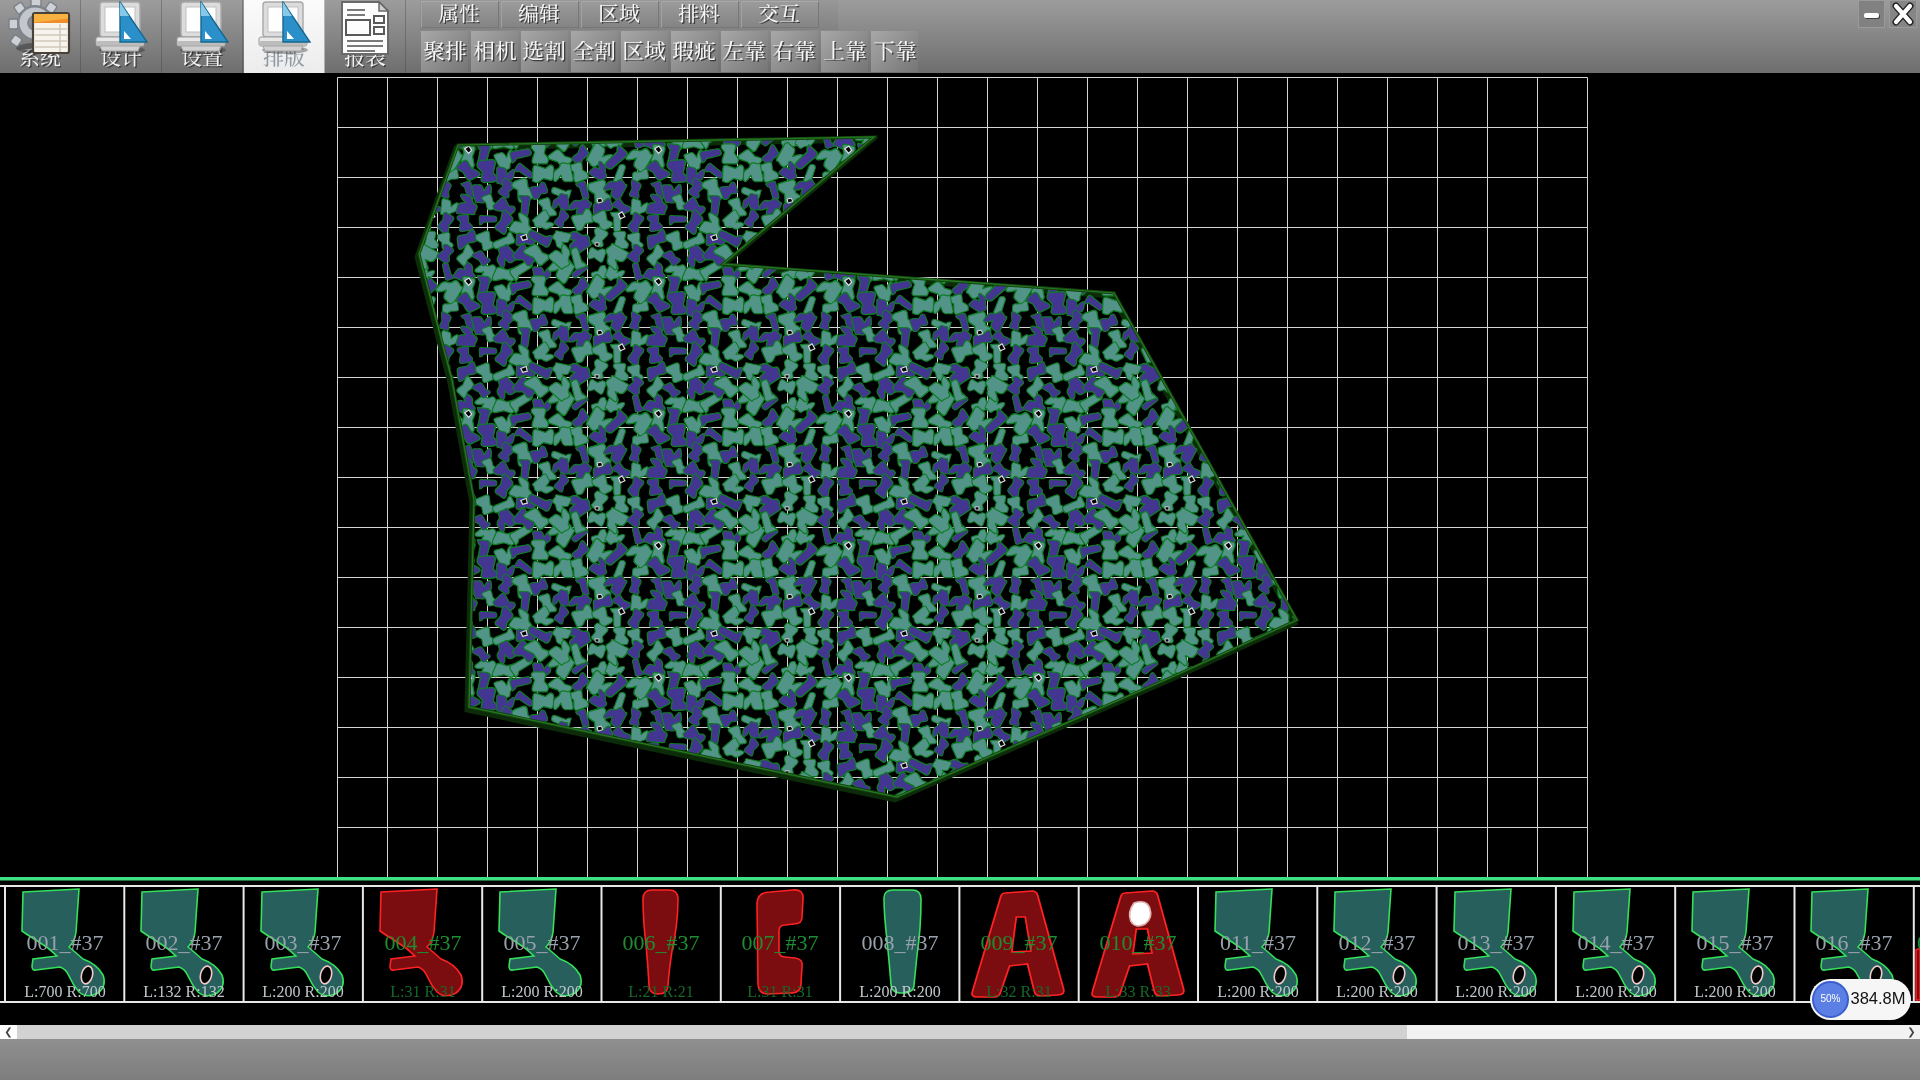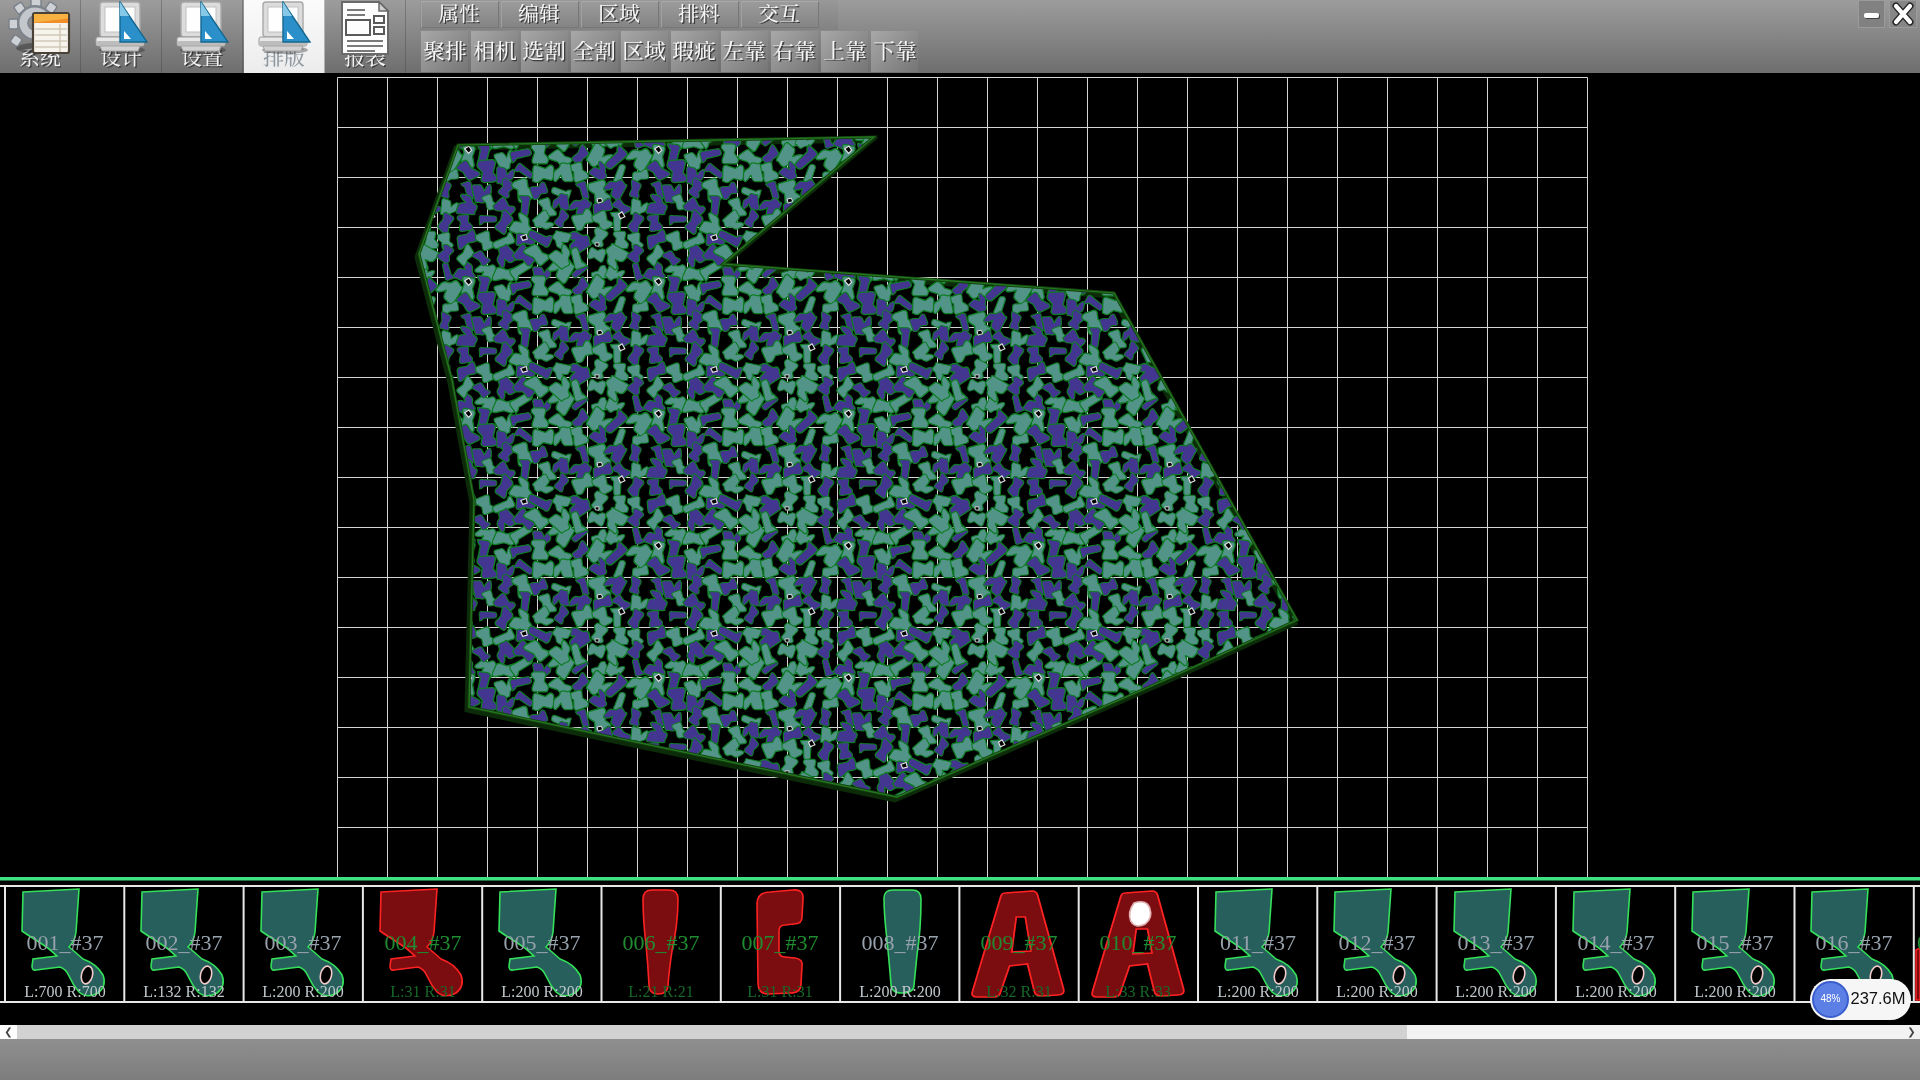--- a/index.html
+++ b/index.html
@@ -627,13 +627,13 @@
       <path d="M7,6 L21,22 M21,6 L7,22" stroke="#fff" stroke-width="4.2"></path>
     </g>
   </svg>
 <div style="position:absolute;left:0;top:1025px;width:1920px;height:14px;background:#f2f2f2"></div>
 <div style="position:absolute;left:0;top:1025px;width:17px;height:14px;background:#fdfdfd;color:#444;font:10px 'Liberation Sans';text-align:center;line-height:14px">❮</div>
 <div style="position:absolute;left:17px;top:1025px;width:1390px;height:14px;background:#d2d2d2"></div>
 <div style="position:absolute;left:1903px;top:1025px;width:17px;height:14px;background:#f2f2f2;color:#444;font:10px 'Liberation Sans';text-align:center;line-height:14px">❯</div>
 <div style="position:absolute;left:0;top:1039px;width:1920px;height:41px;background:linear-gradient(#8f8f8f,#7d7d7d)"></div>
 <div style="position:absolute;left:1810px;top:979px;width:101px;height:41px;background:#f6f6f6;border-radius:21px"></div>
 <div style="position:absolute;left:1812px;top:981px;width:37px;height:37px;background:#5c7fe5;border:2.5px solid #3a5ece;border-radius:50%;box-sizing:border-box"></div>
-<div style="position:absolute;left:1812px;top:993px;width:37px;height:12px;color:#fff;font:10px 'Liberation Sans';text-align:center">48%</div>
-<div style="position:absolute;left:1849px;top:989px;width:58px;height:20px;color:#111;font:16.5px 'Liberation Sans';text-align:center">237.6M</div>
+<div style="position:absolute;left:1812px;top:993px;width:37px;height:12px;color:#fff;font:10px 'Liberation Sans';text-align:center">50%</div>
+<div style="position:absolute;left:1849px;top:989px;width:58px;height:20px;color:#111;font:16.5px 'Liberation Sans';text-align:center">384.8M</div>
 </body></html>

